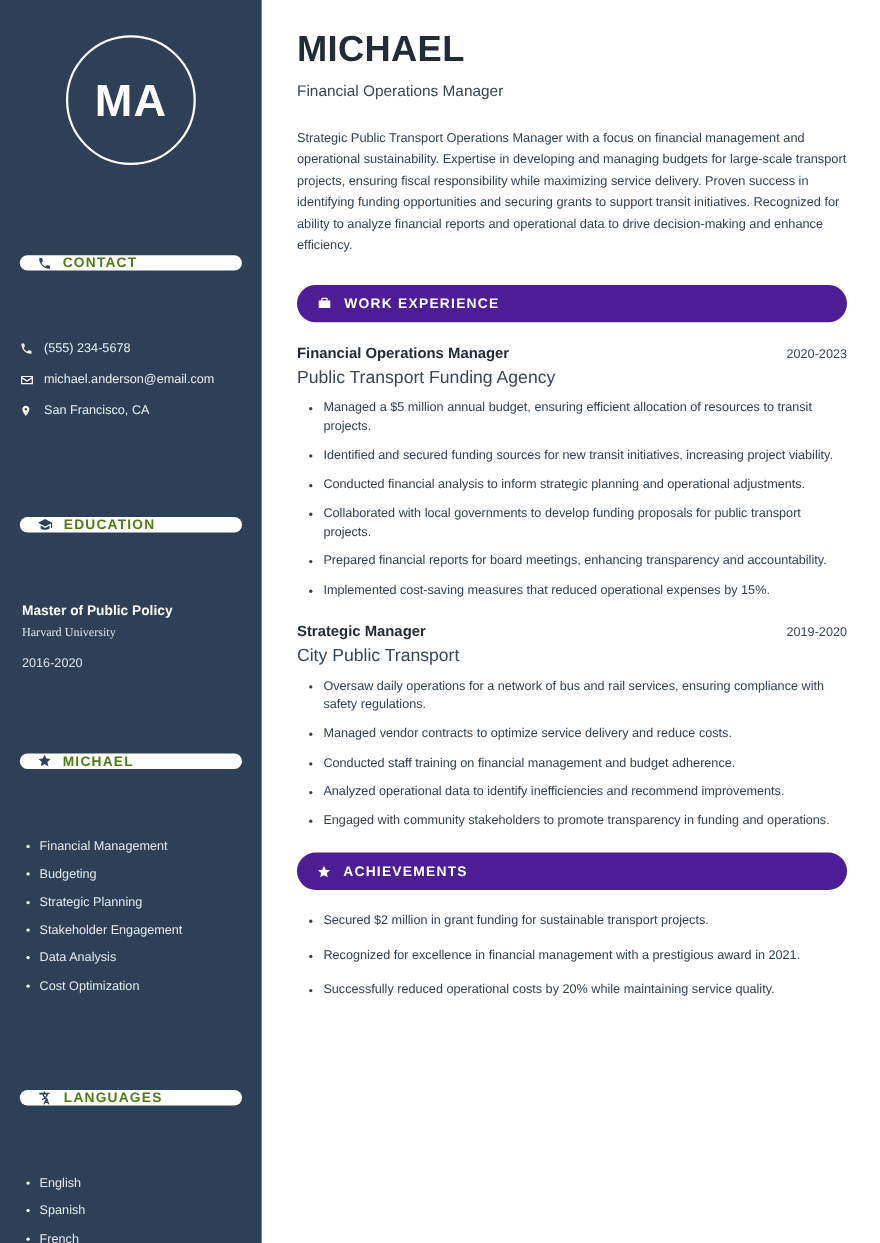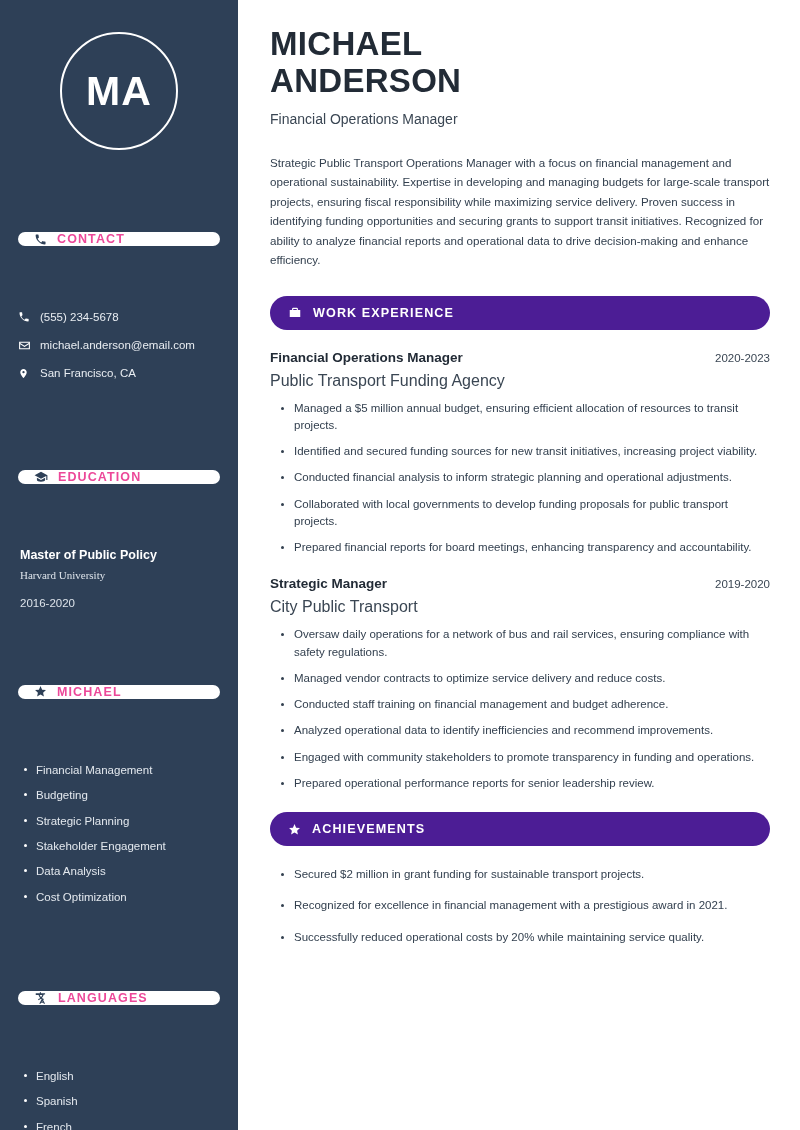--- a/index.html
+++ b/index.html
@@ -34,21 +34,21 @@
     width: 118px; height: 118px;
     border-radius: 50%;
     border: 2px solid #ffffff;
     display: flex; align-items: center; justify-content: center;
     font-size: 41px; font-weight: bold; letter-spacing: 1px;
     color: #ffffff;
   }
 
   .side-head {
     background: #ffffff;
-    color: #ec4899;
+    color: #4d7c0f;
     border-radius: 20px;
     height: 16px;
     display: flex; align-items: center;
     padding: 0 16px;
     font-size: 12.5px;
     font-weight: bold;
     letter-spacing: 1.1px;
     margin-bottom: 16px;
   }
   .side-head .ico {
@@ -266,21 +266,20 @@
       <li>Spanish</li>
       <li>French</li>
     </ul>
 
   </aside>
 
   <main class="main">
 
     <h1 class="name">
       <span>MICHAEL</span><br>
-      <span>ANDERSON</span>
     </h1>
     <div class="title">Financial Operations Manager</div>
 
     <p class="summary">Strategic Public Transport Operations Manager with a focus on financial management and operational sustainability. Expertise in developing and managing budgets for large-scale transport projects, ensuring fiscal responsibility while maximizing service delivery. Proven success in identifying funding opportunities and securing grants to support transit initiatives. Recognized for ability to analyze financial reports and operational data to drive decision-making and enhance efficiency.</p>
 
     <div class="sec-head">
       <span class="ico">
         <svg width="14" height="14" viewBox="0 0 24 24" fill="#ffffff">
             <path d="M9 3h6a2 2 0 0 1 2 2v2h4v12H3V7h4V5a2 2 0 0 1 2-2zm0 4h6V5H9v2z"></path>
           </svg>
@@ -293,36 +292,36 @@
         <div class="job-title">Financial Operations Manager</div>
         <div class="job-dates">2020-2023</div>
       </div>
       <div class="job-org">Public Transport Funding Agency</div>
       <ul class="job-points">
         <li>Managed a $5 million annual budget, ensuring efficient allocation of resources to transit projects.</li>
         <li>Identified and secured funding sources for new transit initiatives, increasing project viability.</li>
         <li>Conducted financial analysis to inform strategic planning and operational adjustments.</li>
         <li>Collaborated with local governments to develop funding proposals for public transport projects.</li>
         <li>Prepared financial reports for board meetings, enhancing transparency and accountability.</li>
+        <li>Implemented cost-saving measures that reduced operational expenses by 15%.</li>
       </ul>
     </div>
 
     <div class="job">
       <div class="job-top">
         <div class="job-title">Strategic Manager</div>
         <div class="job-dates">2019-2020</div>
       </div>
       <div class="job-org">City Public Transport</div>
       <ul class="job-points">
         <li>Oversaw daily operations for a network of bus and rail services, ensuring compliance with safety regulations.</li>
         <li>Managed vendor contracts to optimize service delivery and reduce costs.</li>
         <li>Conducted staff training on financial management and budget adherence.</li>
         <li>Analyzed operational data to identify inefficiencies and recommend improvements.</li>
         <li>Engaged with community stakeholders to promote transparency in funding and operations.</li>
-        <li>Prepared operational performance reports for senior leadership review.</li>
       </ul>
     </div>
 
     <div class="sec-head">
       <span class="ico">
         <svg width="13" height="13" viewBox="0 0 24 24" fill="#ffffff">
             <path d="M12 2l3 6.6 7.1.8-5.3 4.8 1.5 7L12 17.7 5.7 21.2l1.5-7L2 9.4l7.1-.8L12 2z"></path>
           </svg>
       </span>
       <span>ACHIEVEMENTS</span>

